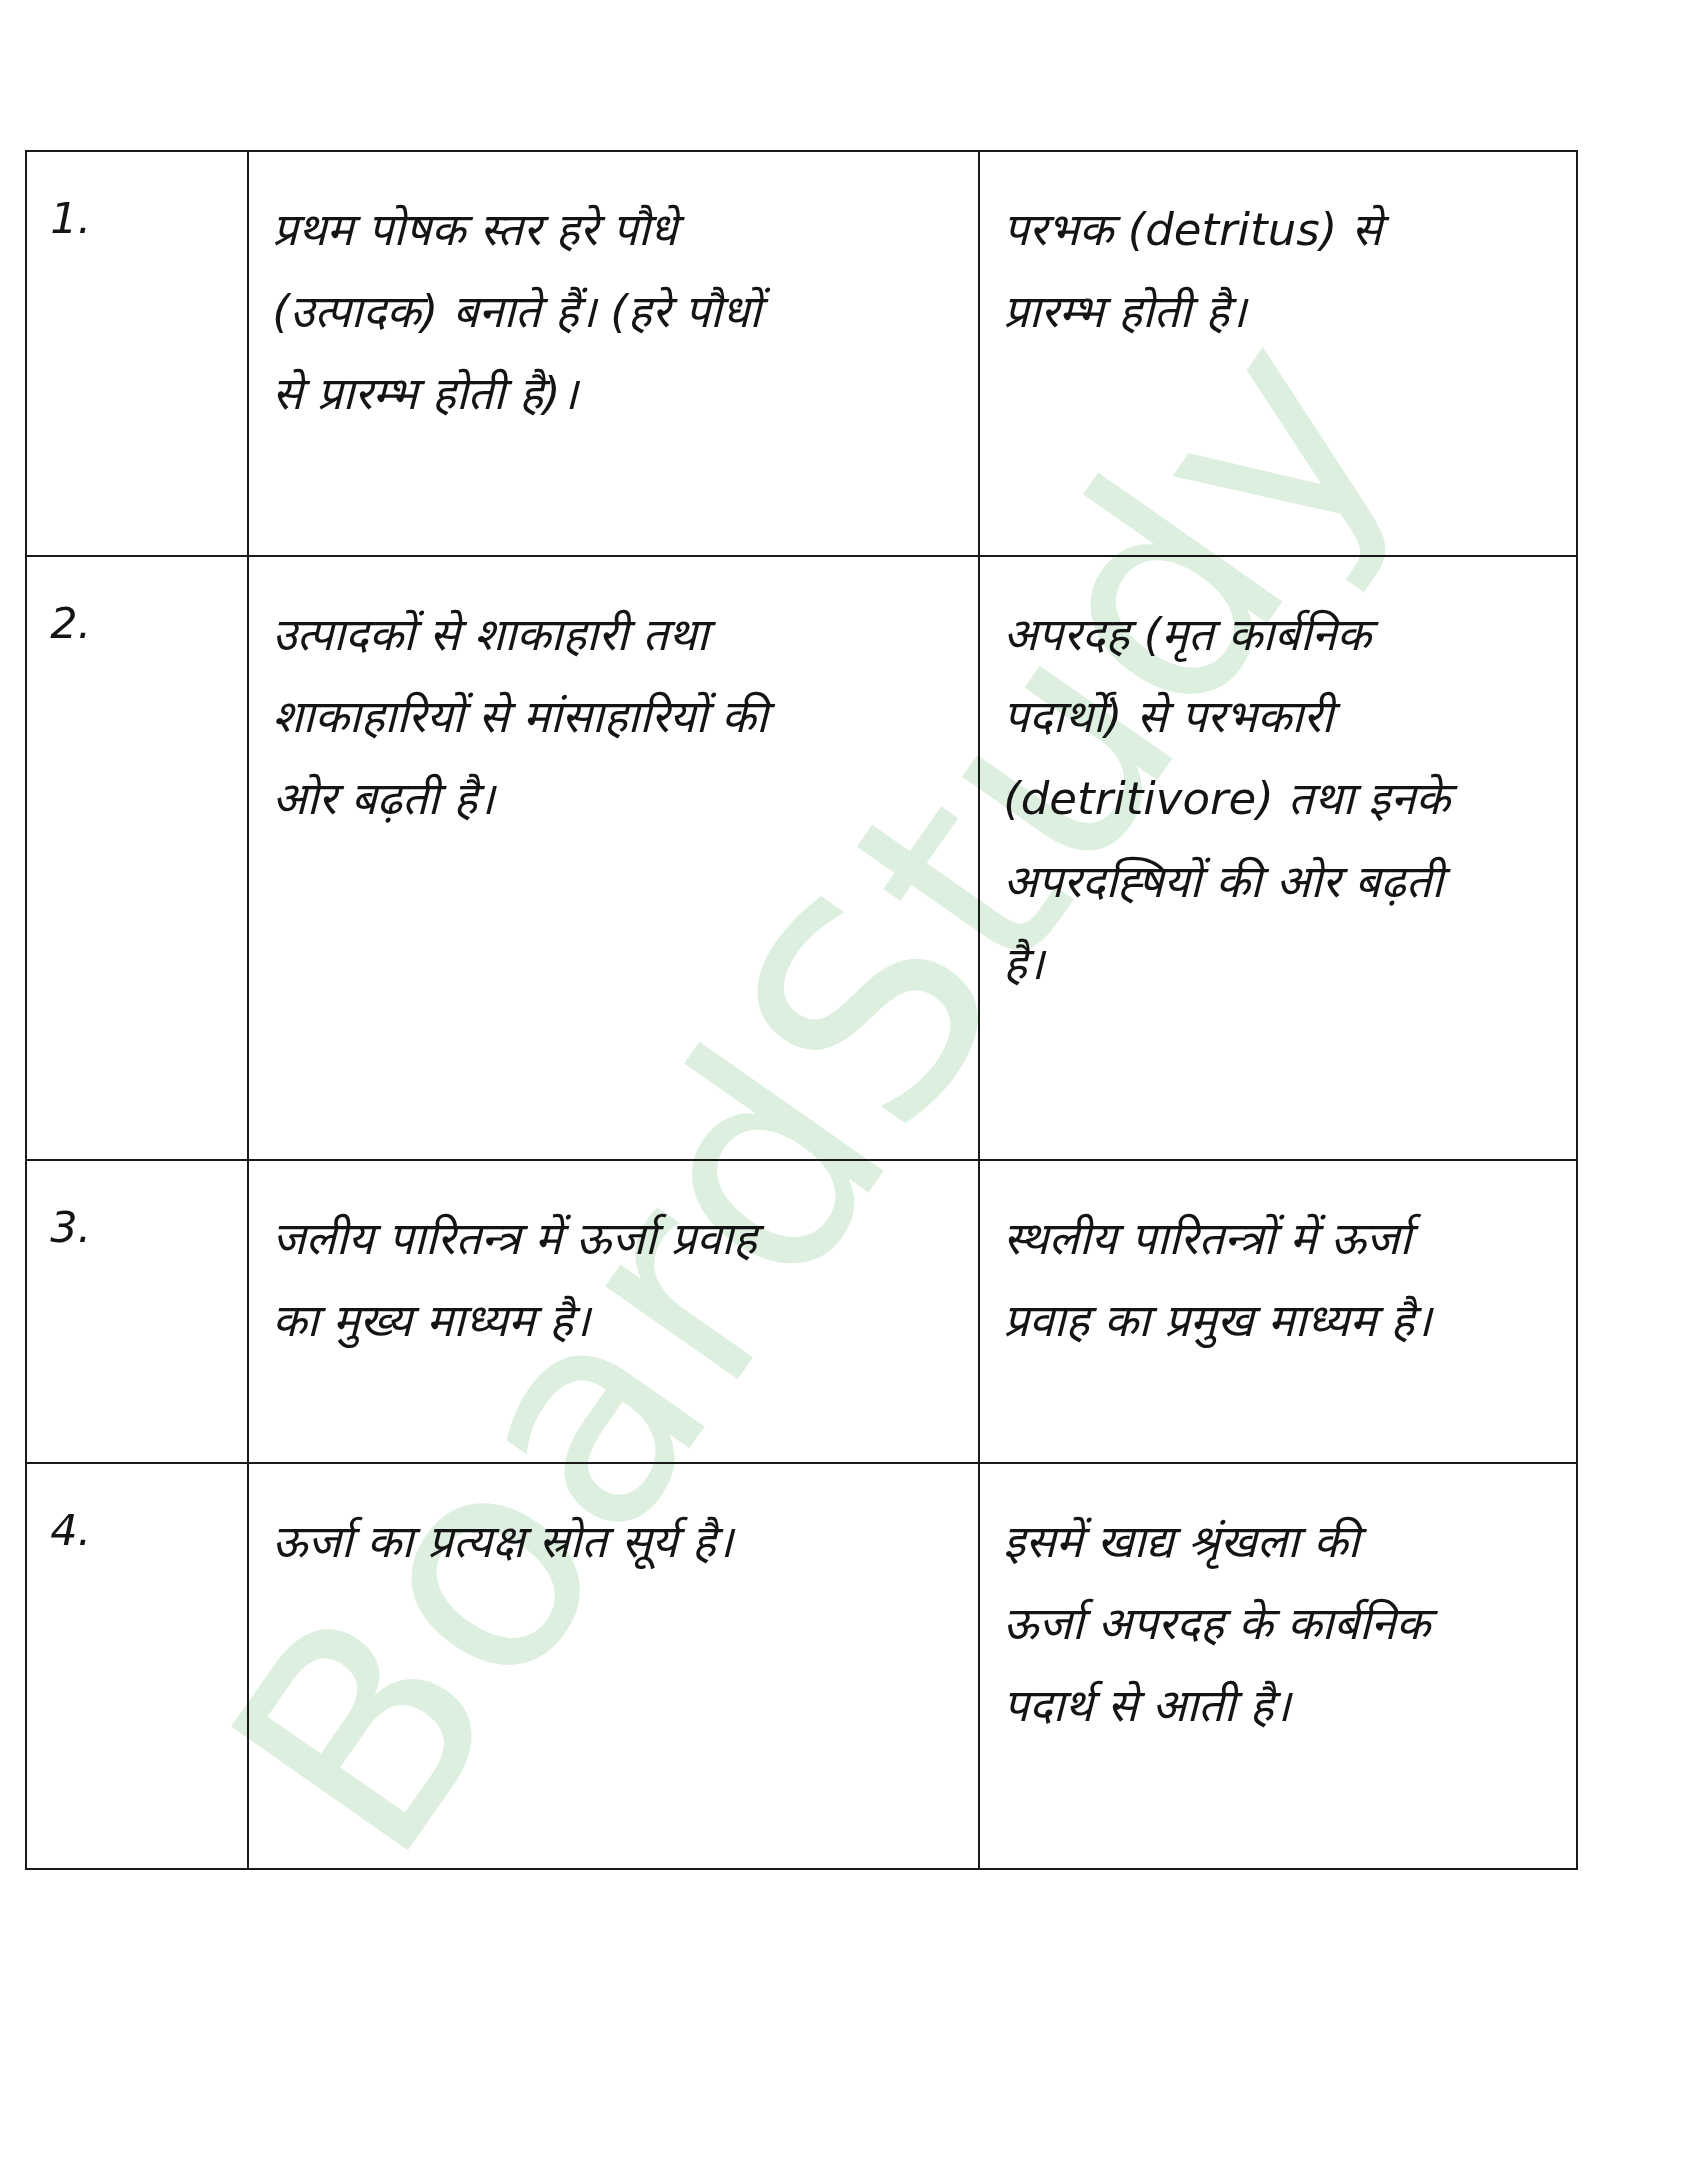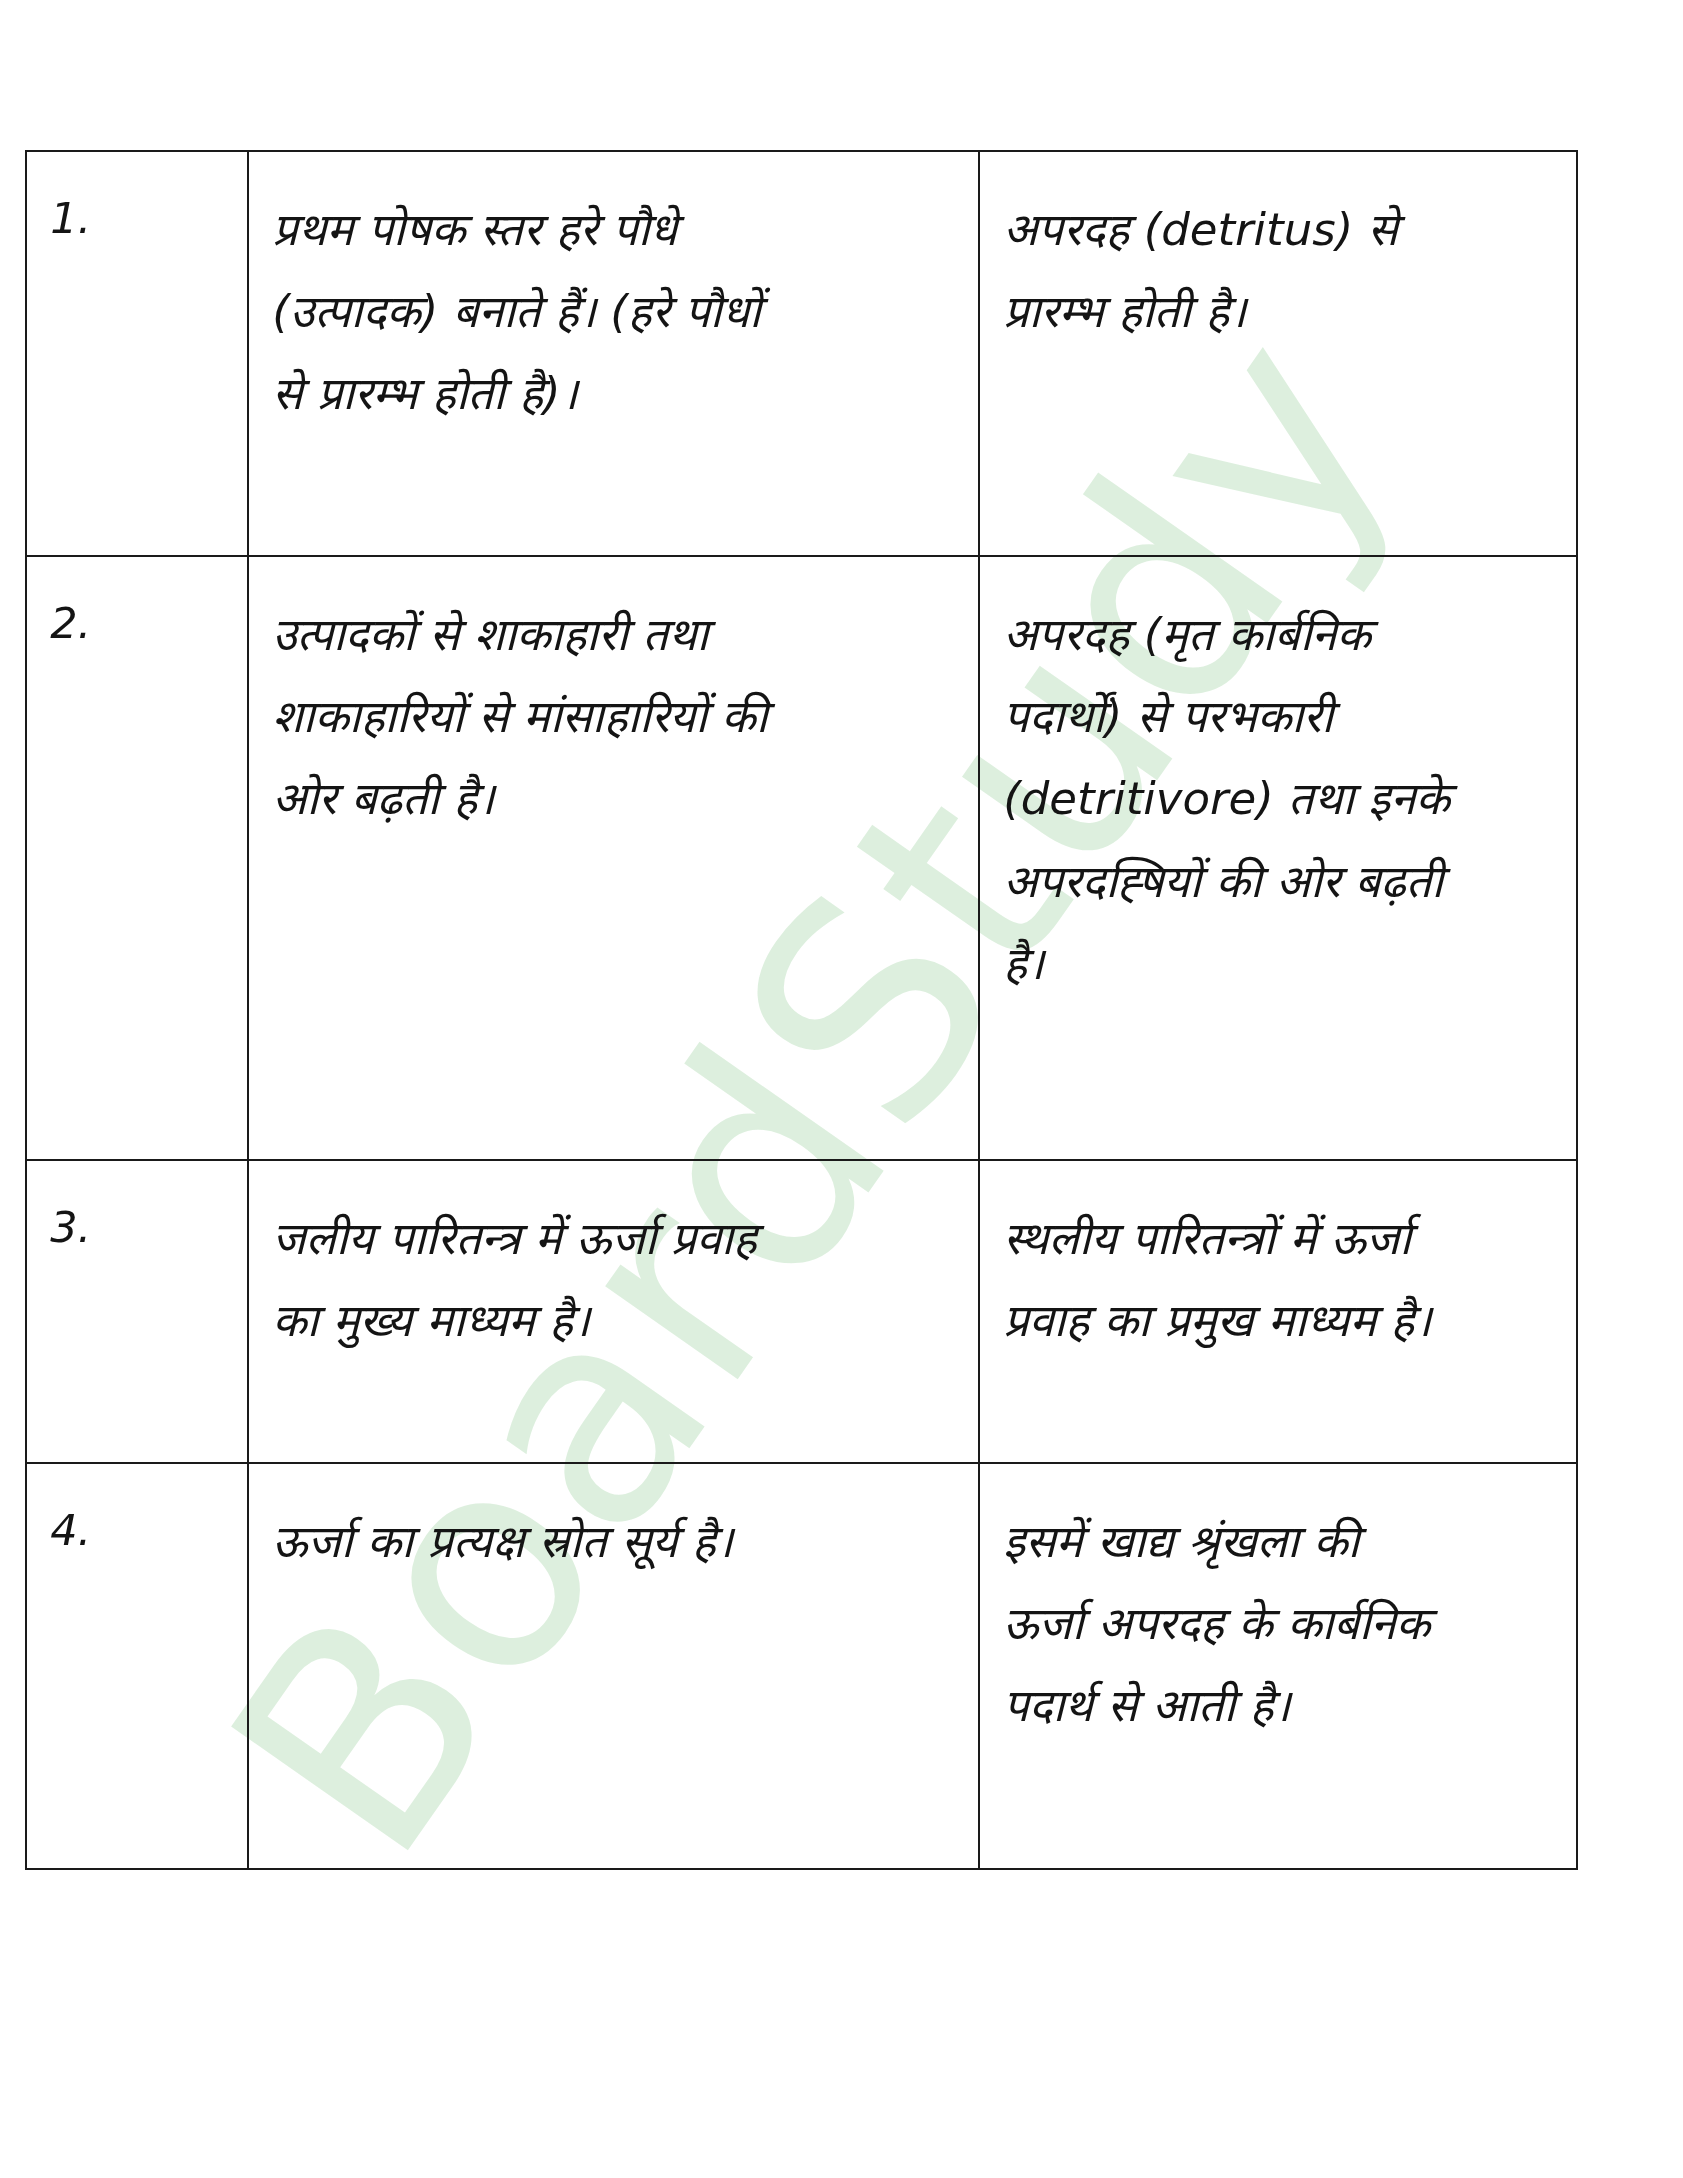--- a/index.html
+++ b/index.html
@@ -44,21 +44,21 @@
     </colgroup>
   <tbody>
     <tr class="r1">
       <td class="num">1.</td>
       <td>
         <span class="line">प्रथम पोषक स्तर हरे पौधे</span>
         <span class="line">(उत्पादक) बनाते हैं। (हरे पौधों</span>
         <span class="line">से प्रारम्भ होती है)।</span>
       </td>
       <td>
-        <span class="line">अपरदह (detritus) से</span>
+        <span class="line">परभक (detritus) से</span>
         <span class="line">प्रारम्भ होती है।</span>
       </td>
     </tr>
     <tr class="r2">
       <td class="num">2.</td>
       <td>
         <span class="line">उत्पादकों से शाकाहारी तथा</span>
         <span class="line">शाकाहारियों से मांसाहारियों की</span>
         <span class="line">ओर बढ़ती है।</span>
       </td>

